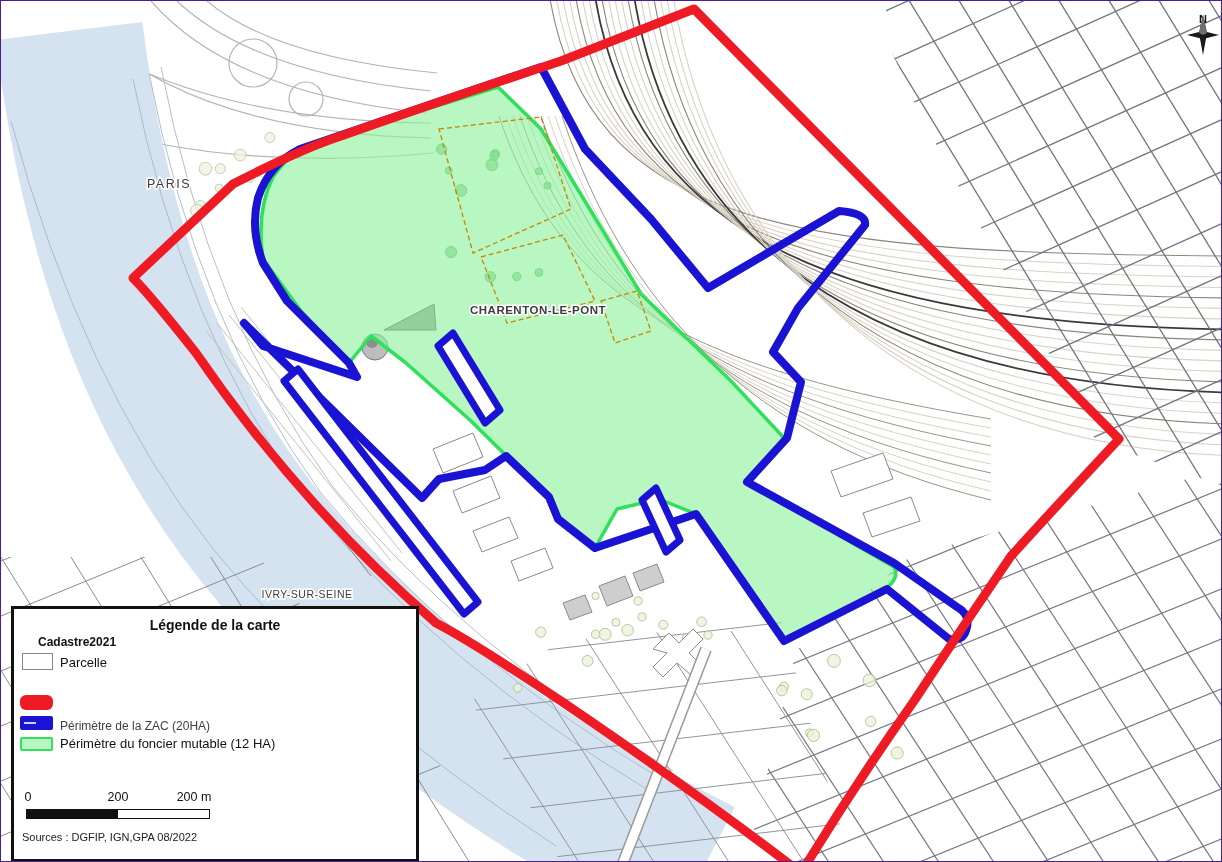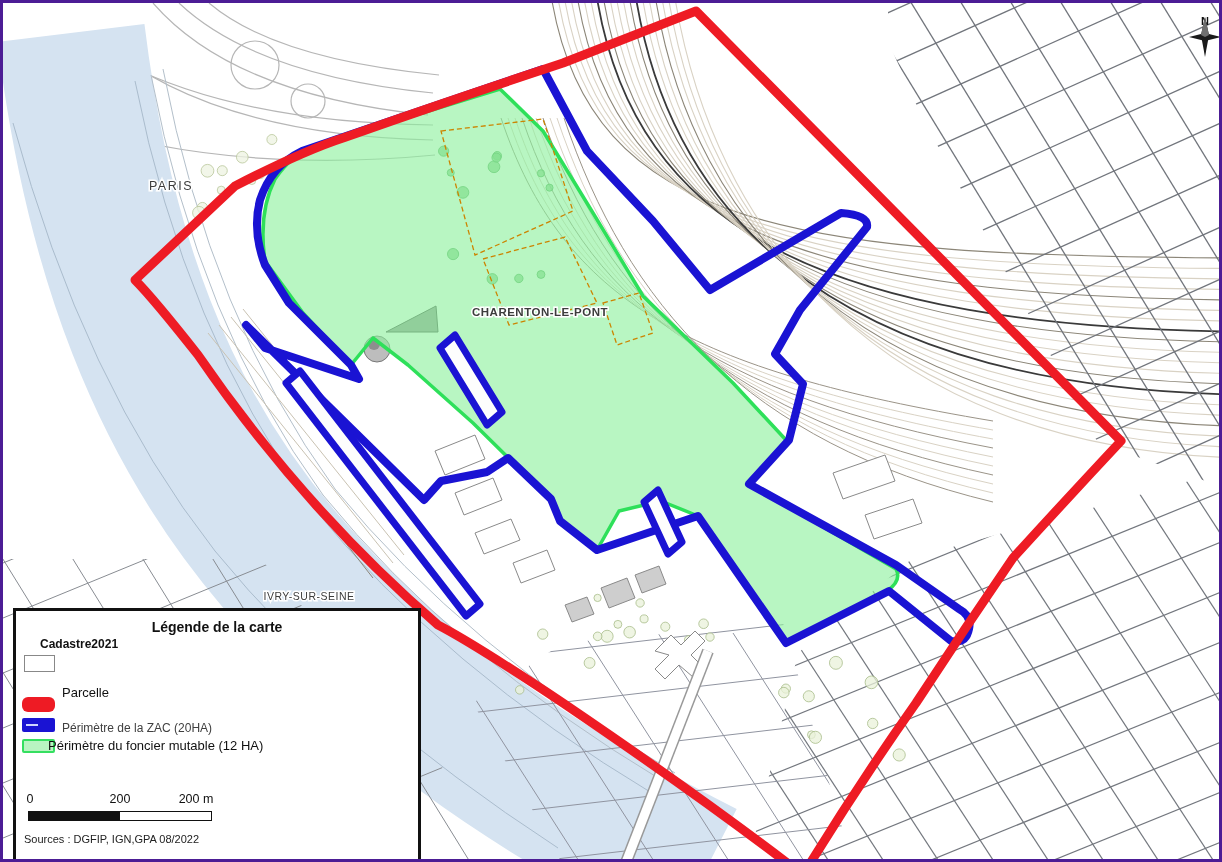--- a/index.html
+++ b/index.html
@@ -1,35 +1,35 @@
 <!DOCTYPE html>
 <html><head>
 <meta charset="utf-8">
 <style>
   html,body{margin:0;padding:0;background:#fff;}
   #stage{position:relative;width:1222px;height:862px;overflow:hidden;background:#fff;
-         font-family:"Liberation Sans", sans-serif;border:3px solid #4c1d95;box-sizing:border-box;}
+         font-family:"Liberation Sans", sans-serif;border:1px solid #4c1d95;box-sizing:border-box;}
   #mapsvg{position:absolute;left:0;top:0;}
   .maplabel{fill:#3c3c3c;paint-order:stroke;stroke:#ffffff;stroke-width:3px;
             font-family:"Liberation Sans",sans-serif;}
   
   #legend{position:absolute;left:10px;top:605px;width:408px;height:256px;background:#fff;
           border:3px solid #111;box-sizing:border-box;}
   #legend .title{text-align:center;font-weight:bold;font-size:14px;color:#111;margin-top:8px;}
   #legend .cadastre{font-weight:bold;font-size:12px;color:#111;position:absolute;left:8px;top:26px;margin-left:16px;}
   .sw{position:absolute;box-sizing:border-box;}
   #sw-parcel{left:8px;top:44px;width:31px;height:17px;background:#fff;border:1.5px solid #888;}
-  #lb-parcel{position:absolute;left:46px;top:46px;font-size:13px;color:#111;margin-top:28px;}
+  #lb-parcel{position:absolute;left:46px;top:46px;font-size:13px;color:#111;}
   #sw-red{left:6px;top:86px;width:33px;height:15px;background:#ee1b24;border-radius:6px;}
   #lb-red{position:absolute;left:46px;top:86px;font-size:13px;color:#111;}
   #sw-blue{left:6px;top:107px;width:33px;height:14px;background:#1a13d3;border-radius:2px;}
   #sw-blue:after{content:"";position:absolute;left:4px;top:6px;width:12px;height:2px;background:#cfd4ff;}
   #lb-blue{position:absolute;left:46px;top:110px;font-size:12px;color:#404040;}
   #sw-green{left:6px;top:128px;width:33px;height:14px;background:#b9f4c2;border:2.5px solid #35df60;border-radius:2px;}
-  #lb-green{position:absolute;left:32px;top:127px;font-size:13px;color:#111;}
+  #lb-green{position:absolute;left:46px;top:127px;font-size:13px;color:#111;}
   #scalebar{position:absolute;left:12px;top:200px;width:184px;height:10px;border:1.5px solid #111;box-sizing:border-box;}
   #scalebar .half{position:absolute;left:0;top:0;width:50%;height:100%;background:#111;}
   .scalenum{position:absolute;top:181px;font-size:12.5px;color:#111;transform:translateX(-50%);}
   #sn0{left:14px;} #sn100{left:104px;} #sn200{left:180px;}
   #sources{position:absolute;left:8px;top:222px;font-size:11px;color:#222;}
 </style>
 </head>
 <body>
 
 <div id="stage">

